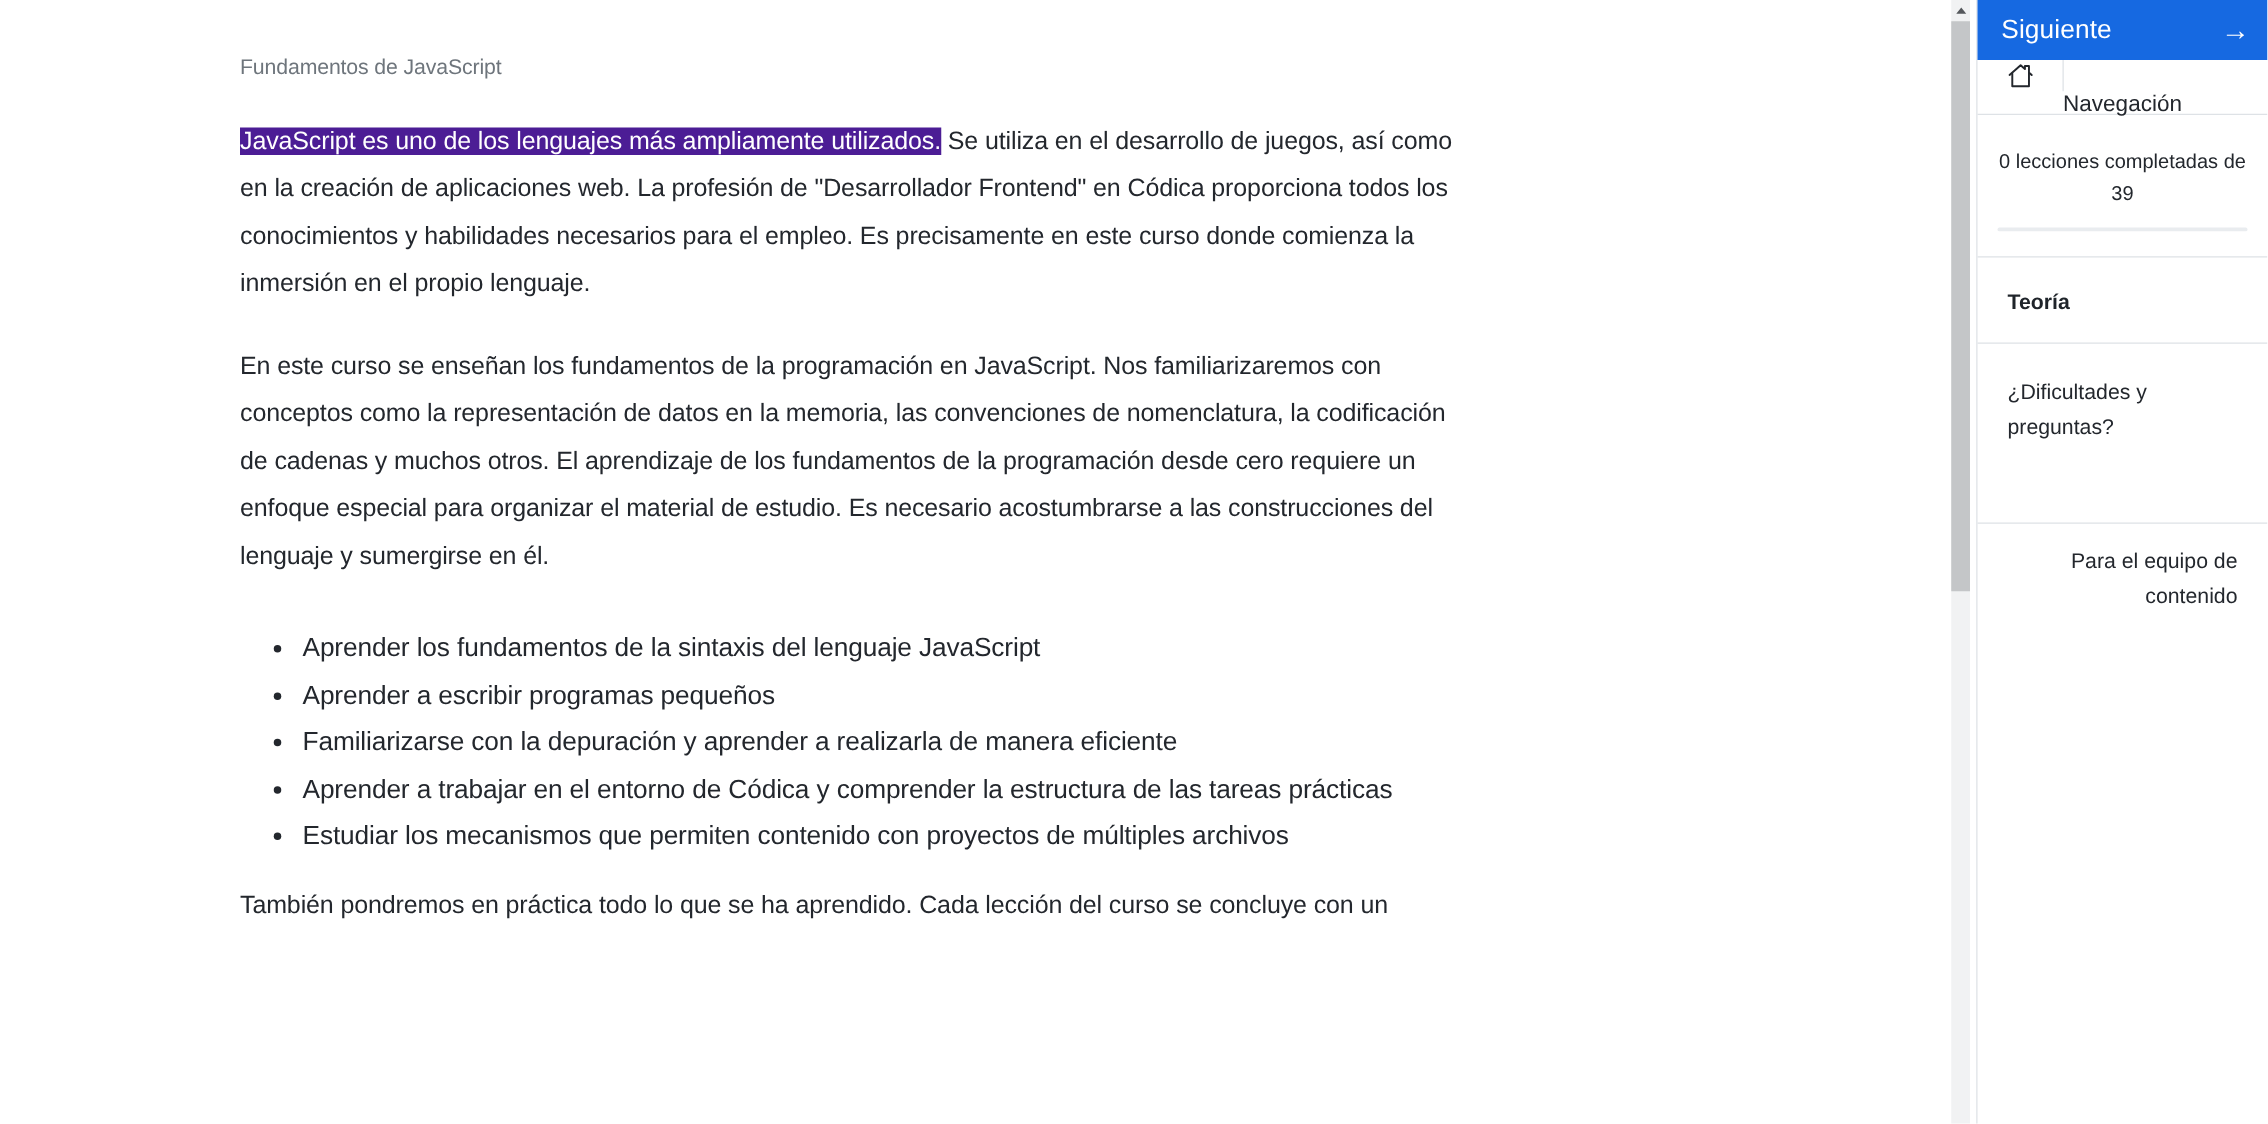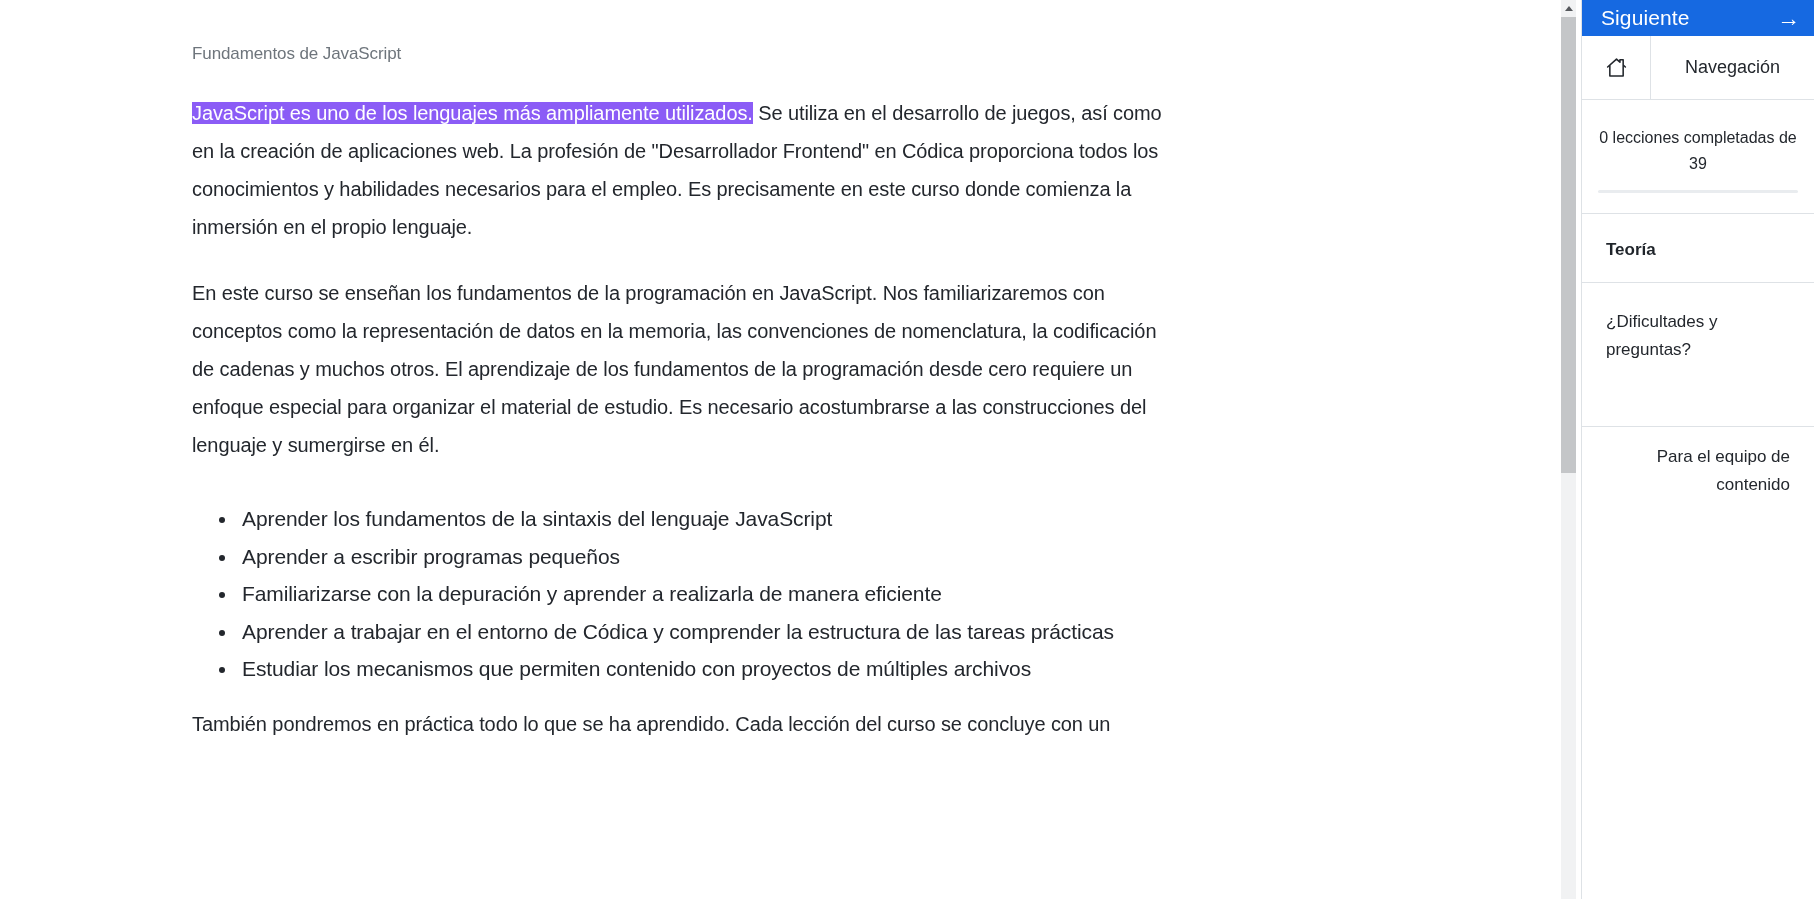--- a/index.html
+++ b/index.html
@@ -23,21 +23,21 @@
   h1.lesson-title {
     font-size: 43px; line-height: 52px; font-weight: 600; color: #1f242a;
     margin-top: 2px;
   }
   p.body-text {
     font-size: 20px; line-height: 38px; white-space: pre-line; color: #23272d;
   }
   .p1 { margin-top: 30px; }
   .p2 { margin-top: 28px; }
   .selected-text {
-    background: #8b5cf6; color: #ffffff;
+    background: #4c1d95; color: #ffffff;
   }
   h2.section-title {
     margin-top: 60px; font-size: 35px; line-height: 44px; font-weight: 600; color: #1f242a;
   }
   ul.objectives {
     margin-top: 36px; padding-left: 46px;
     font-size: 21px; line-height: 37.5px; color: #23272d;
   }
   ul.objectives li { padding-left: 4px; }
   .closing { margin-top: 17px; }
@@ -57,29 +57,29 @@
     position: absolute; top: 17px; left: 0; width: 15px; height: 456px;
     background: #c4c6c8;
   }
 
   
   .sidebar {
     position: absolute; left: 1581px; top: 0; width: 233px; height: 899px;
     background: #ffffff; border-left: 1px solid #dee2e6;
   }
   .next-btn {
-    width: 100%; height: 36px; background: #1669e1; color: #ffffff;
+    width: 100%; height: 48px; background: #1669e1; color: #ffffff;
     display: flex; align-items: center; justify-content: space-between;
     padding: 0 14px 0 19px; border: none; cursor: pointer;
     font-family: "Liberation Sans", sans-serif;
     font-size: 21px; letter-spacing: 0.1px;
   }
   .next-btn .arrow { font-size: 23px; line-height: 1; }
   .nav-row {
-    height: 64px; display: flex; border-bottom: 1px solid #dee2e6;
+    height: 44px; display: flex; border-bottom: 1px solid #dee2e6; flex-direction: column;
   }
   .nav-home-cell {
     width: 69px; display: flex; align-items: center; justify-content: center;
     border-right: 1px solid #dee2e6; cursor: pointer;
   }
   .nav-label-cell {
     flex: 1; display: flex; align-items: center; justify-content: center;
     font-size: 18px; color: #23272d; cursor: pointer;
   }
   .progress-section {

